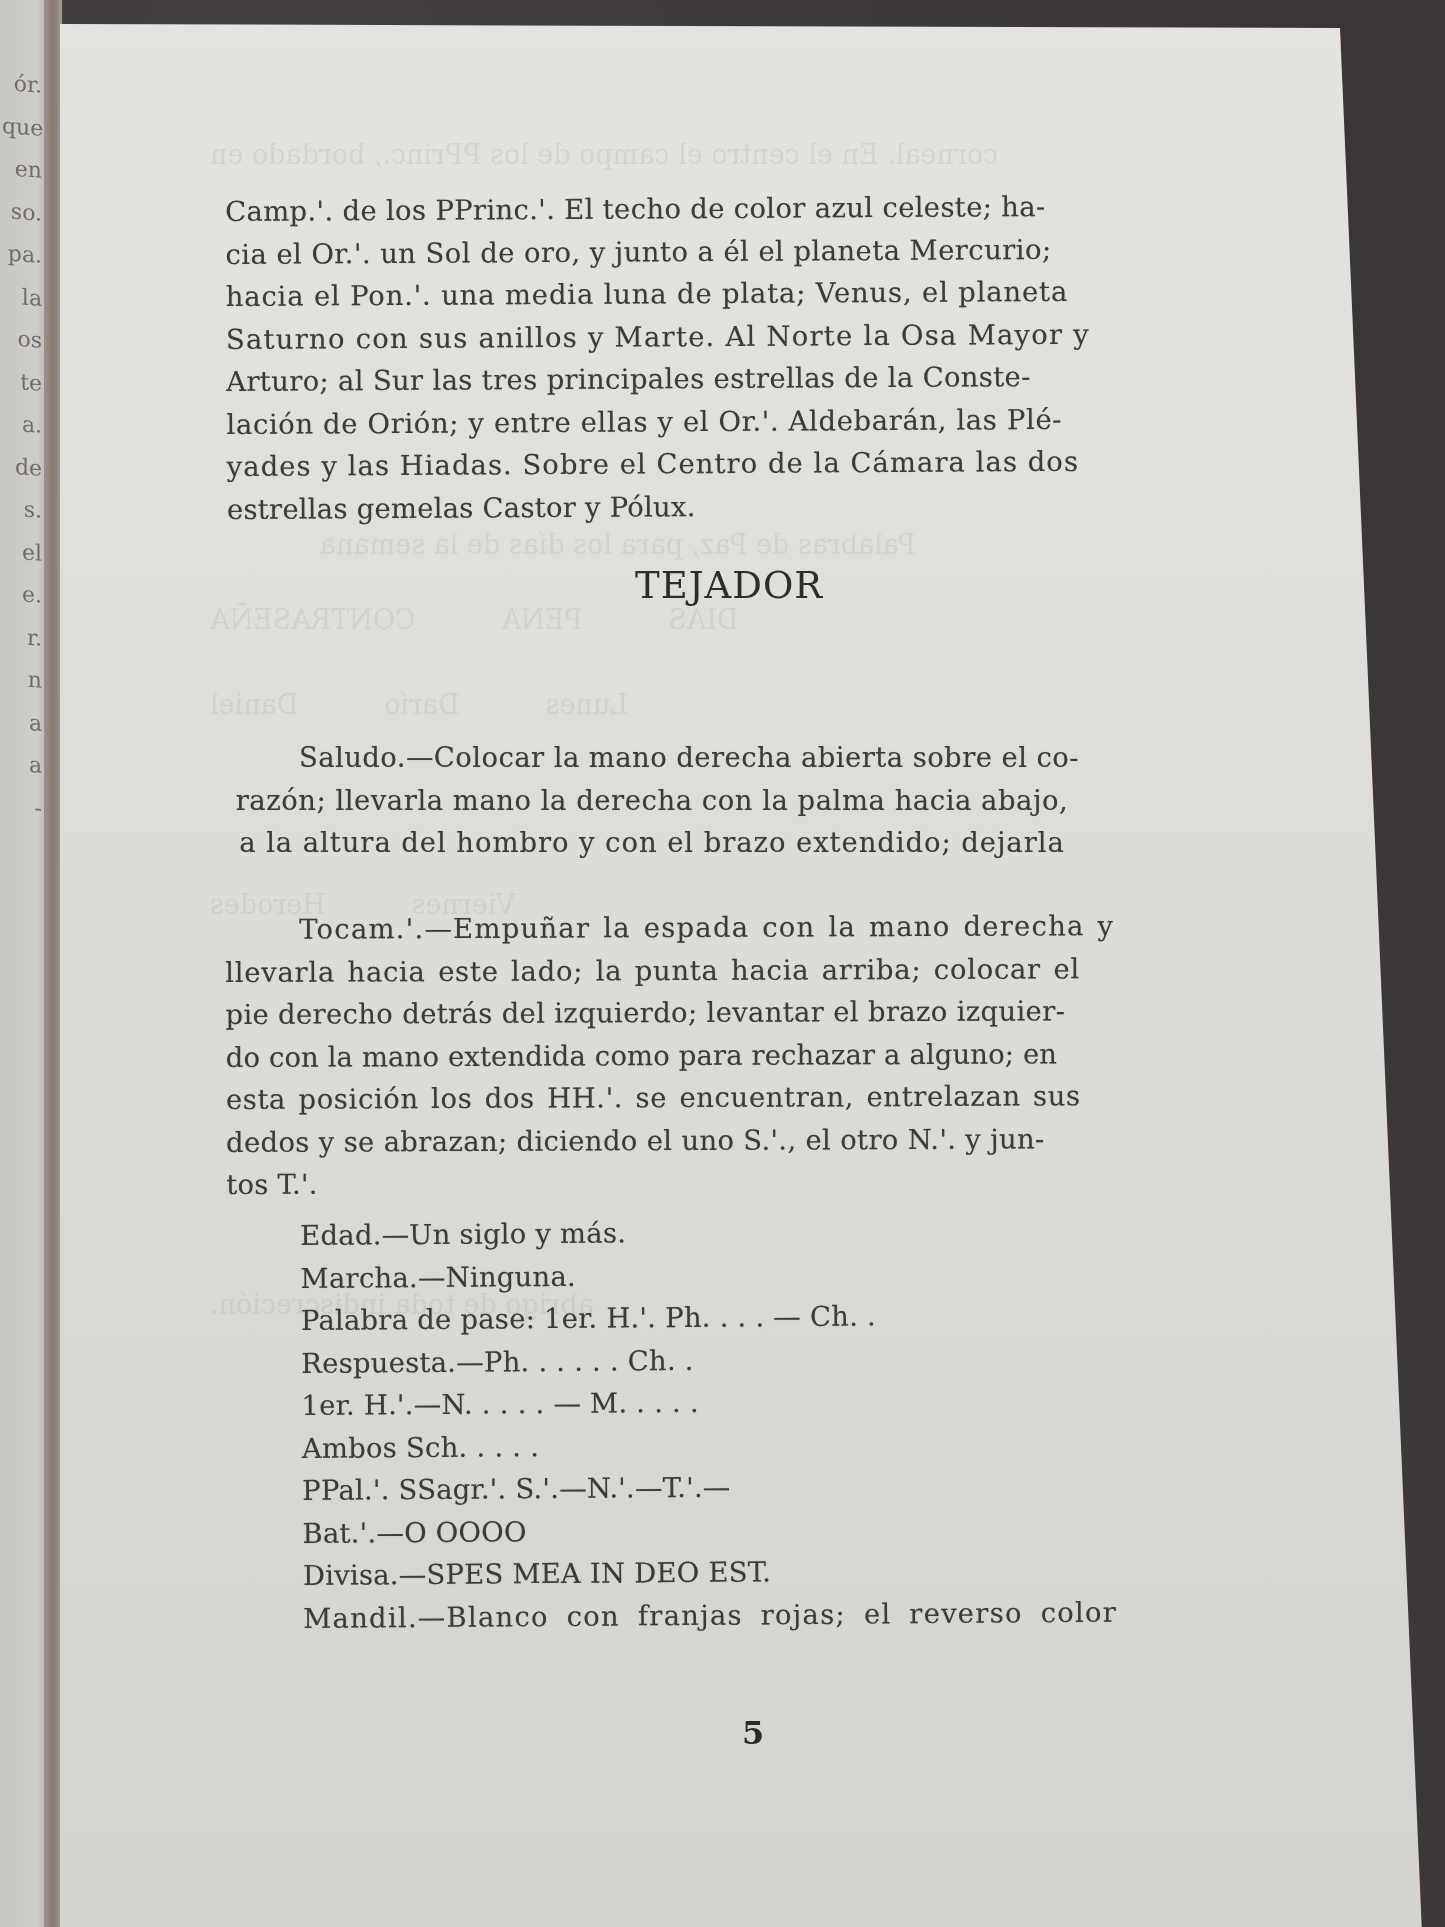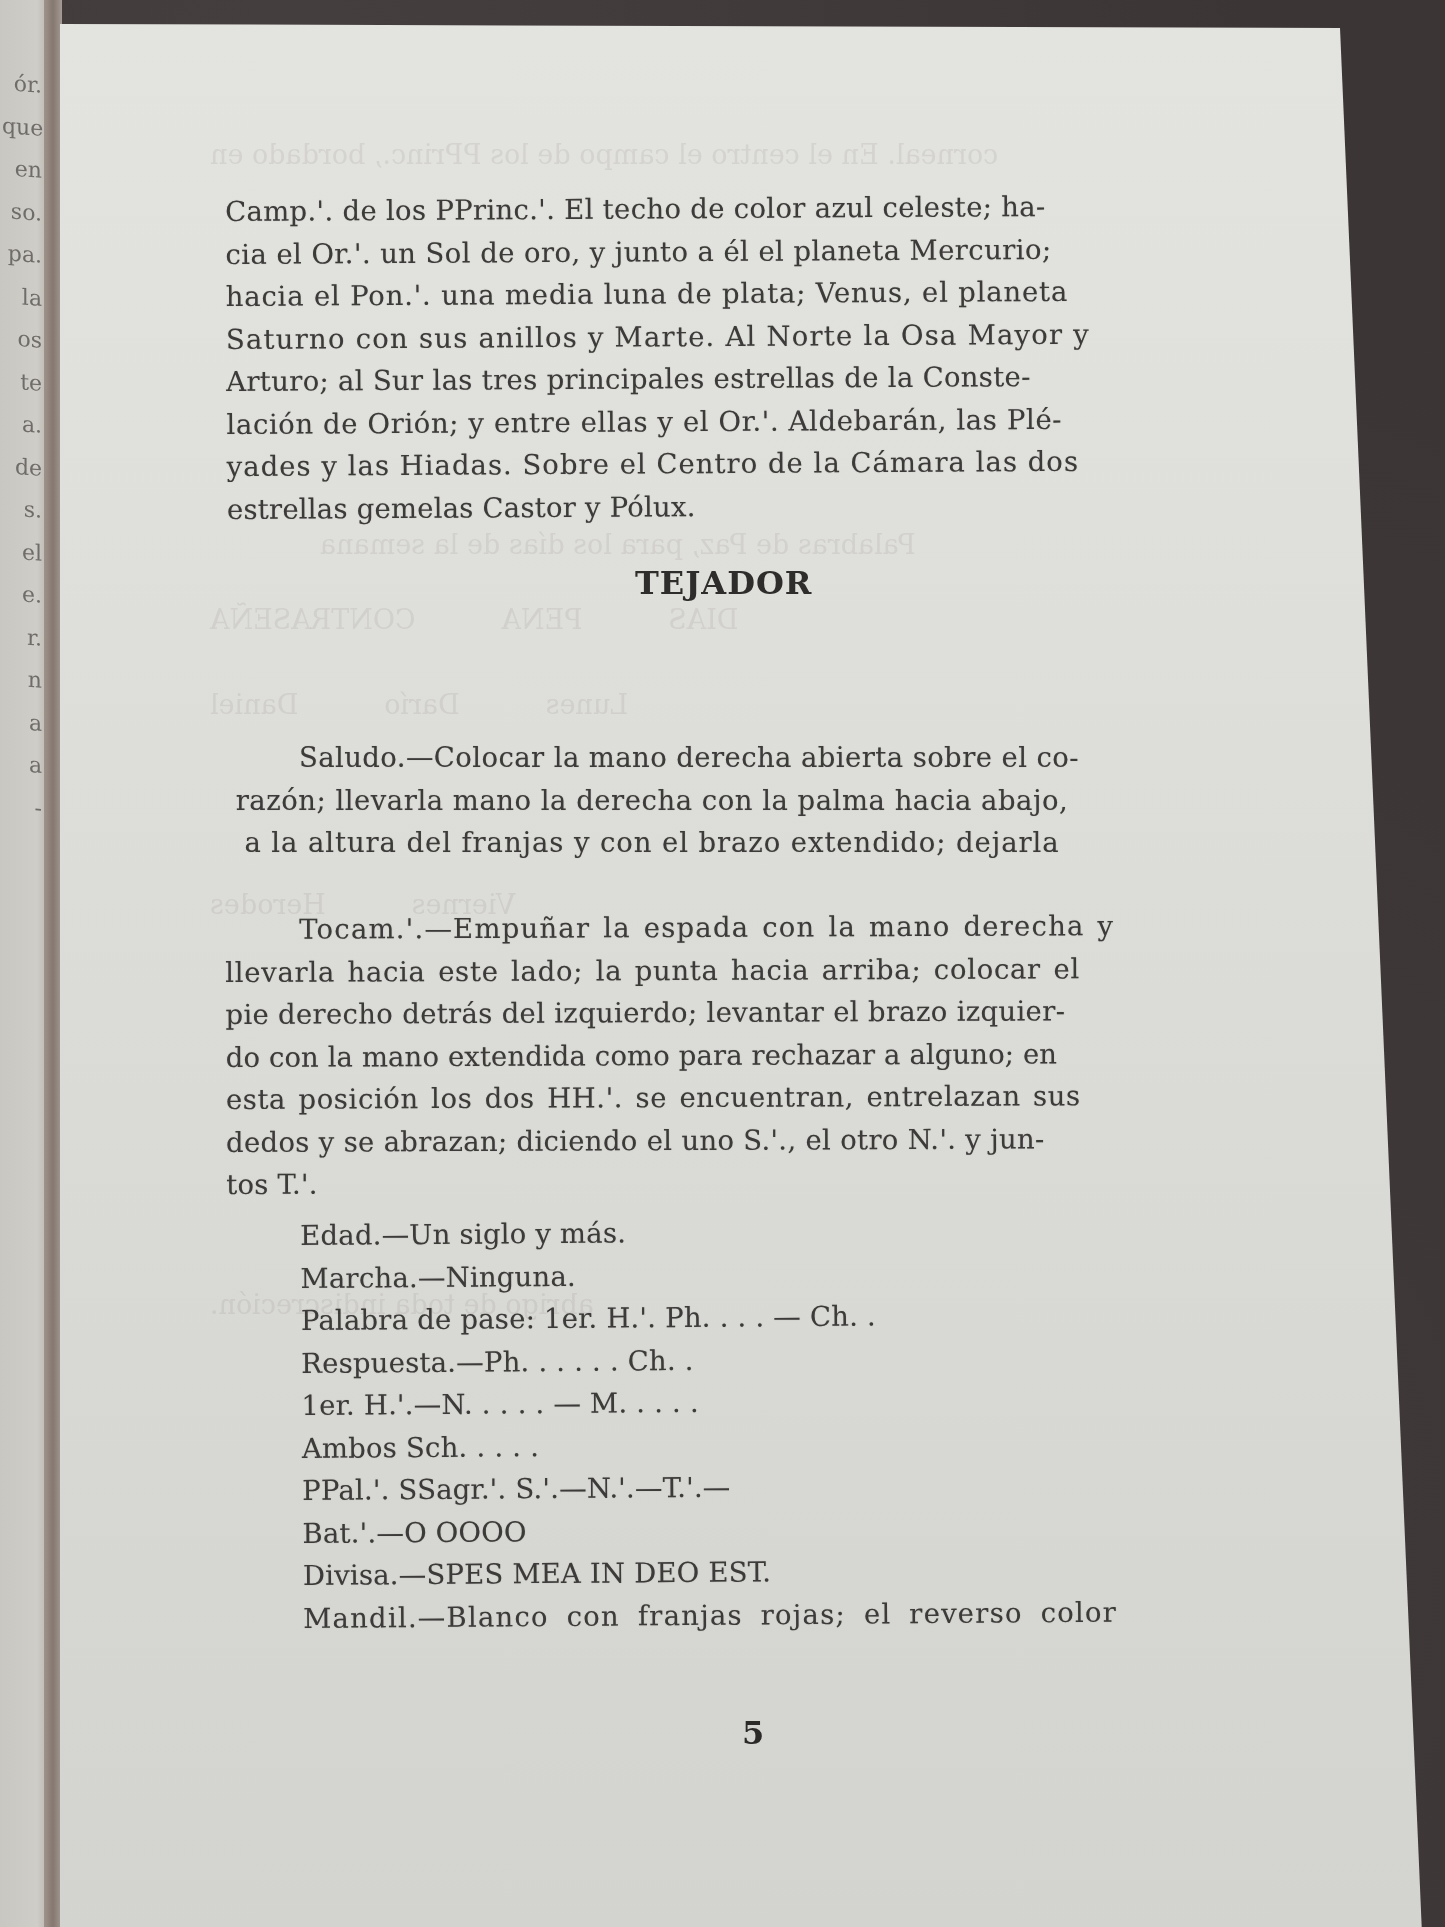--- a/index.html
+++ b/index.html
@@ -84,22 +84,22 @@
       white-space: nowrap;
       text-shadow: 0 0 1px rgba(60,58,56,0.35);
     }
     .line {
       display: block;
       height: 42.5px;
       line-height: 42.5px;
     }
     .heading {
       position: absolute;
-      font-weight: bold;
-      font-size: 32px;
+      font-weight: normal;
+      font-size: 37px;
       color: #2f2d2c;
       letter-spacing: 1px;
     }
     .page-number {
       position: absolute;
       font-weight: bold;
       font-size: 32px;
       color: #2c2a29;
     }
   </style>
@@ -148,21 +148,21 @@
       <span class="line" style="letter-spacing:1.0px;">yades y las Hiadas. Sobre el Centro de la Cámara las dos</span>
       <span class="line">estrellas gemelas Castor y Pólux.</span>
     </div>
 
     <div class="heading" style="left:575px; top:540px;">TEJADOR</div>
 
 
     <div class="text" style="left:165px; top:712px;text-align:center;">
       <span class="line" style="padding-left:74px; letter-spacing:0.4px;">Saludo.—Colocar la mano derecha abierta sobre el co-</span>
       <span class="line" style="letter-spacing:0.5px;">razón; llevarla mano la derecha con la palma hacia abajo,</span>
-      <span class="line" style="letter-spacing:0.9px;">a la altura del franjas y con el brazo extendido; dejarla</span>
+      <span class="line" style="letter-spacing:0.9px;">a la altura del hombro y con el brazo extendido; dejarla</span>
     </div>
 
     <div class="text" style="left:165px; top:884px; transform: rotate(-0.25deg); transform-origin:left top;">
       <span class="line" style="padding-left:74px; letter-spacing:1.2px; word-spacing:3px;">Tocam.'.—Empuñar la espada con la mano derecha y</span>
       <span class="line" style="letter-spacing:0.7px; word-spacing:3px;">llevarla hacia este lado; la punta hacia arriba; colocar el</span>
       <span class="line" style="letter-spacing:0.3px;">pie derecho detrás del izquierdo; levantar el brazo izquier-</span>
       <span class="line" style="letter-spacing:0.1px;">do con la mano extendida como para rechazar a alguno; en</span>
       <span class="line" style="letter-spacing:0.6px; word-spacing:3px;">esta posición los dos HH.'. se encuentran, entrelazan sus</span>
       <span class="line" style="letter-spacing:0.3px;">dedos y se abrazan; diciendo el uno S.'., el otro N.'. y jun-</span>
       <span class="line">tos T.'.</span>

